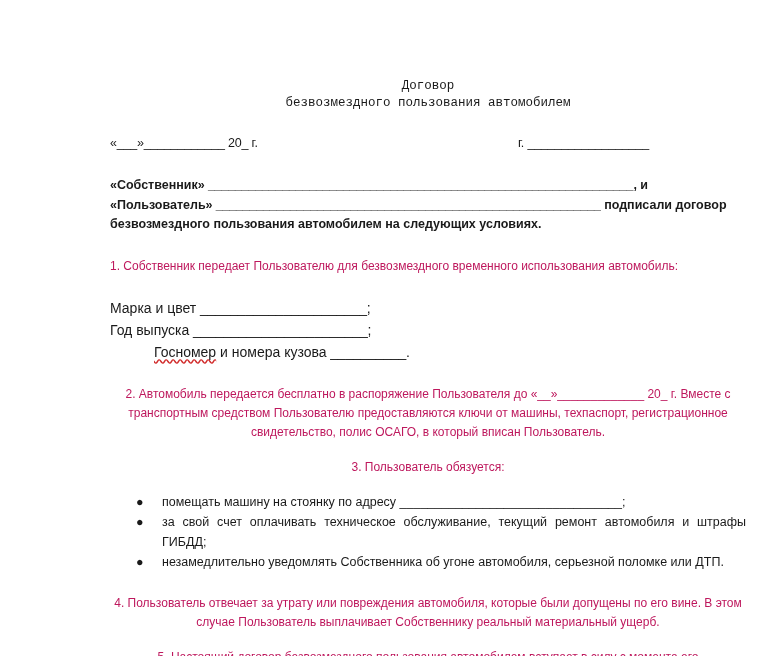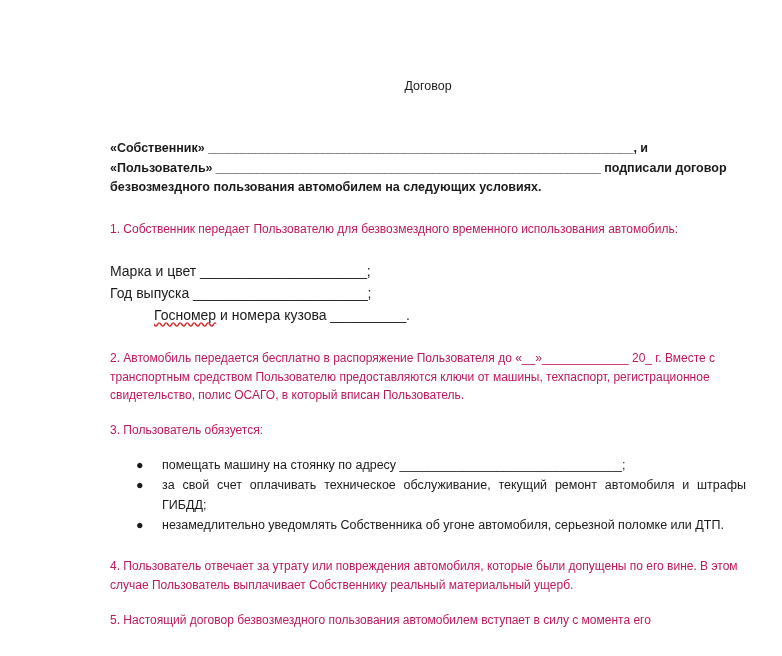--- a/index.html
+++ b/index.html
@@ -29,35 +29,36 @@
     position: absolute;
     left: 110px;
     top: 0;
     width: 636px;
   }
 
   .title-block {
     margin-top: 78px;
     text-align: center;
     line-height: 1.35;
+    font-family: Liberation Mono, monospace;
   }
   .title-line {
     font-size: 12.5px;
     color: #1a1a1a;
     white-space: pre;
   }
 
   .para {
     font-size: 12px;
     line-height: 1.58;
     text-align: justify;
     text-justify: inter-word;
     color: #be185d;
   }
-  .para.nojust { text-align: left; }
+  .para.nojust { text-align: center; }
 
   .spacer-lg { height: 22px; }
   .spacer-md { height: 16px; }
 
   .date-row {
     position: relative;
     font-size: 12.5px;
     line-height: 1.5;
     height: 20px;
     white-space: pre;
@@ -114,24 +115,29 @@
   }
 </style>
 </head>
 <body>
 
 <div class="page">
   <div class="content">
 
     <div class="title-block">
       <div class="title-line">Договор</div>
+      <div class="title-line">безвозмездного пользования автомобилем</div>
     </div>
 
     <div class="spacer-lg"></div>
 
+    <div class="date-row">
+      <span class="date-left fill">«___»____________ 20_ г.</span>
+      <span class="date-right fill">г. __________________</span>
+    </div>
 
     <div class="spacer-lg"></div>
 
     <div class="parties">
       <div class="line"><span>«Собственник»</span><span class="fill"> _______________________________________________________________</span><span>, и</span></div>
       <div class="line"><span>«Пользователь»</span><span class="fill"> _________________________________________________________</span><span> подписали договор</span></div>
       <div class="line wrapline">безвозмездного пользования автомобилем на следующих условиях.</div>
     </div>
 
     <div class="spacer-lg"></div>

